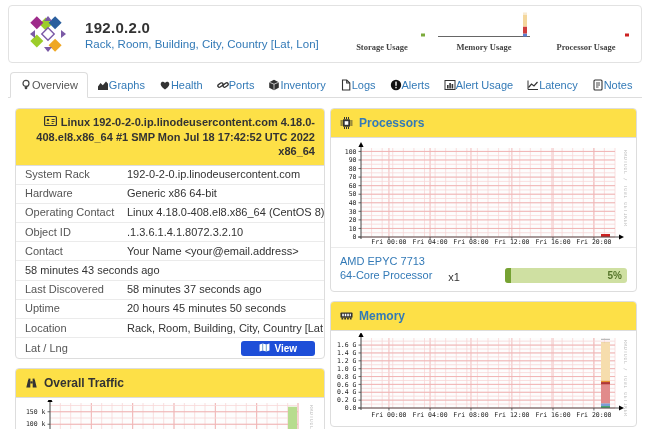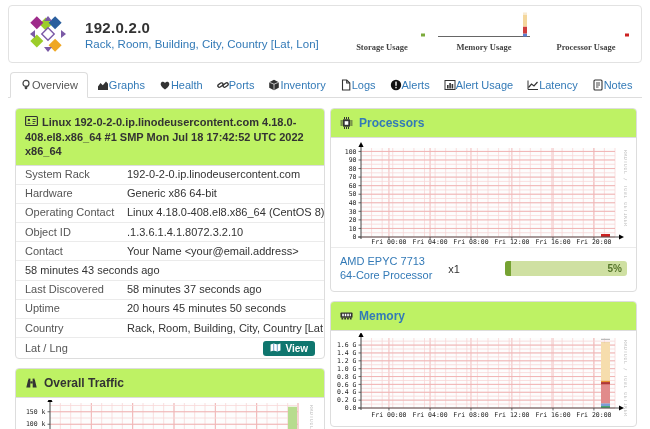--- a/index.html
+++ b/index.html
@@ -23,39 +23,39 @@
        margin:0 2px -1px 2px;cursor:pointer;white-space:nowrap;border:1px solid transparent;}
   .tab .ticon{width:12px;height:12px;display:inline-block;}
   .tab .ticon svg{width:12px;height:12px;display:block;}
   .tab.active{background:#fff;border:1px solid #ddd;border-bottom-color:#fff;border-radius:4px 4px 0 0;
               color:#555;padding:6px 9px;}
   
   .col{position:absolute;top:108px;}
   .col-left{left:15px;width:310px;}
   .col-right{left:330px;width:307px;}
   .panel{border:1px solid #ddd;border-radius:4px;background:#fff;margin-bottom:9px;overflow:hidden;}
-  .panel-head{background:#bef264;border-bottom:1px solid #ddd;padding:7px 9px;font-weight:bold;
-              font-size:12px;color:#333;display:flex;align-items:center;gap:6px;}
+  .panel-head{background:#fde047;border-bottom:1px solid #ddd;padding:7px 9px;font-weight:bold;
+              font-size:12px;color:#333;display:flex;align-items:center;gap:6px;text-align:right;}
   .panel-head.blue span.ptitle{color:#337ab7;}
   .picon{width:13px;height:12px;display:inline-block;flex:0 0 auto;}
   .picon svg{width:13px;height:12px;display:block;}
   .sys-head{display:block;font-size:11px;line-height:1.32;padding:6px 9px;}
   .sys-head .picon{vertical-align:-1px;margin-right:4px;}
   .info-row{display:flex;align-items:center;font-size:11px;line-height:1.2;padding:2.5px 9px;}
   .info-row + .info-row{border-top:1px solid #ebebeb;}
   .info-label{width:102px;flex:0 0 auto;color:#555;}
   .info-value{color:#333;flex:1;white-space:nowrap;}
-  .view-btn{margin-left:auto;display:flex;align-items:center;gap:4px;background:#0f766e;color:#fff;
-            border:none;border-radius:3px;font-size:10px;font-weight:bold;padding:2px 7px;cursor:pointer;
+  .view-btn{margin-left:auto;display:flex;align-items:center;gap:4px;background:#1d4ed8;color:#fff;
+            border:none;border-radius:3px;font-size:10px;font-weight:bold;padding:2px 18px;cursor:pointer;
             font-family:"Liberation Sans",sans-serif;}
   .view-btn svg{width:11px;height:9px;}
   .graph-body{padding:2px 3px 1px 3px;}
   .graph-body svg{display:block;}
   
-  .cpu-row{border-top:1px solid #ebebeb;padding:6px 9px 8px 9px;display:flex;align-items:center;}
+  .cpu-row{border-top:1px solid #ebebeb;padding:6px 9px 8px 9px;display:flex;align-items:flex-end;}
   .cpu-names{display:flex;flex-direction:column;line-height:1.3;}
   .cpu-names a{font-size:11px;color:#337ab7;text-decoration:none;cursor:pointer;white-space:nowrap;}
   .cpu-count{font-size:11px;color:#333;margin-left:16px;margin-top:1px;}
   .progress{margin-left:auto;margin-top:1px;position:relative;width:122px;height:15px;border-radius:3px;
             overflow:hidden;}
   .progress-fill{position:absolute;left:0;top:0;bottom:0;}
   .progress-label{position:absolute;right:5px;top:0;line-height:15px;font-size:10px;font-weight:bold;}
 </style>
 </head>
 <body>
@@ -249,21 +249,21 @@
           </div>
           <div class="info-row">
             <div class="info-label">Last Discovered</div>
             <div class="info-value">58 minutes 37 seconds ago</div>
           </div>
           <div class="info-row">
             <div class="info-label">Uptime</div>
             <div class="info-value">20 hours 45 minutes 50 seconds</div>
           </div>
           <div class="info-row">
-            <div class="info-label">Country</div>
+            <div class="info-label">Location</div>
             <div class="info-value">Rack, Room, Building, City, Country [Lat, Lon]</div>
           </div>
           <div class="info-row">
             <div class="info-label">Lat / Lng</div>
             <button class="view-btn">
               <span><svg viewBox="0 0 12 10" fill="#fff">
                   <path d="M.5 1.8L4 .5l4 1.3L11.5.5v7.7L8 9.5 4 8.2.5 9.5z"></path>
                   <path d="M4 .5v7.7M8 1.8v7.7" stroke="#337ab7" stroke-width=".8"></path>
                 </svg></span>
               <span>View</span>

